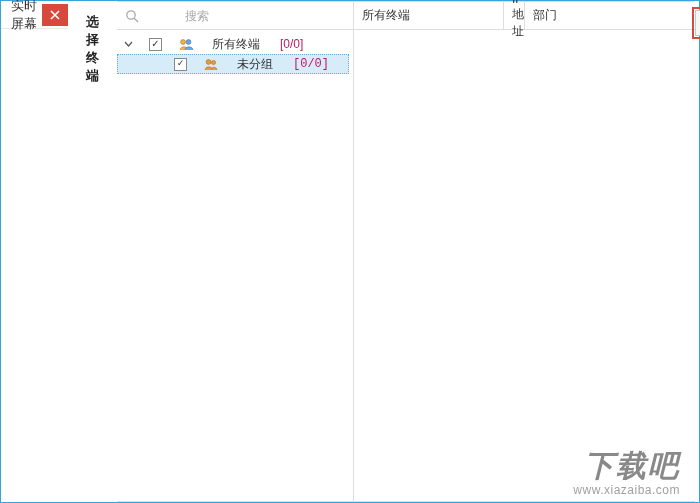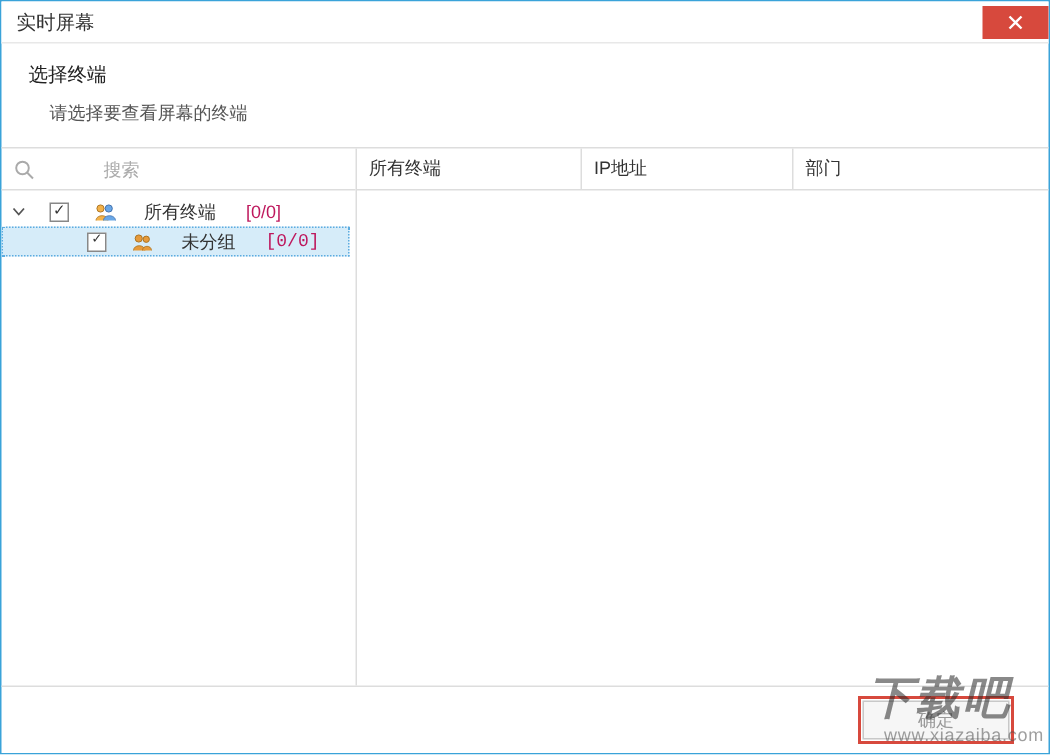--- a/index.html
+++ b/index.html
@@ -12,21 +12,21 @@
       color: #333;
       position: relative;
       overflow: hidden;
     }
 
     .window {
       width: 700px;
       height: 503px;
       border: 1px solid #3aa3d9;
       display: flex;
-      flex-direction: column;
+      flex-direction: row;
       background: #fff;
     }
 
     
     .titlebar {
       height: 28px;
       background: #fff;
       display: flex;
       align-items: center;
       justify-content: space-between;
@@ -48,21 +48,21 @@
       margin-right: 0;
     }
     .close-btn svg { display:block; }
 
     
     .header-region {
       padding: 12px 18px 14px 18px;
     }
     .header-title {
       font-size: 13px;
-      font-weight: normal;
+      font-weight: bold;
       color: #222;
       margin-bottom: 8px;
     }
     .header-sub {
       font-size: 12px;
       color: #555;
       padding-left: 14px;
     }
 
     
@@ -192,24 +192,25 @@
       font-size: 12px;
       display:flex;align-items:center;justify-content:center;
       outline: 2px solid #d7493d;
       outline-offset: 1px;
       cursor: pointer;
     }
 
     
     .watermark {
       position: absolute;
-      right: 4px;
+      right: 20px;
       bottom: 6px;
       pointer-events: none;
       user-select: none;
+      text-align: right;
     }
     .wm-cn {
       font-size: 30px;
       font-weight: 900;
       color: rgba(40,40,40,0.55);
       font-style: italic;
       letter-spacing: 2px;
       line-height: 1;
     }
     .wm-url {
@@ -231,21 +232,20 @@
       <span>
         <svg width="12" height="12" viewBox="0 0 12 12">
             <path d="M2 2 L10 10 M10 2 L2 10" stroke="#fff" stroke-width="1.6"></path>
           </svg>
       </span>
     </div>
   </div>
 
   <div class="header-region">
     <div class="header-title">选择终端</div>
-    <div class="header-sub">请选择要查看屏幕的终端</div>
   </div>
 
   <div class="content">
 
     <div class="left-panel">
 
       <div class="search-row">
         <span class="search-icon">
           <svg width="14" height="14" viewBox="0 0 14 14">
               <circle cx="6" cy="6" r="4.2" fill="none" stroke="#aaa" stroke-width="1.3"></circle>

